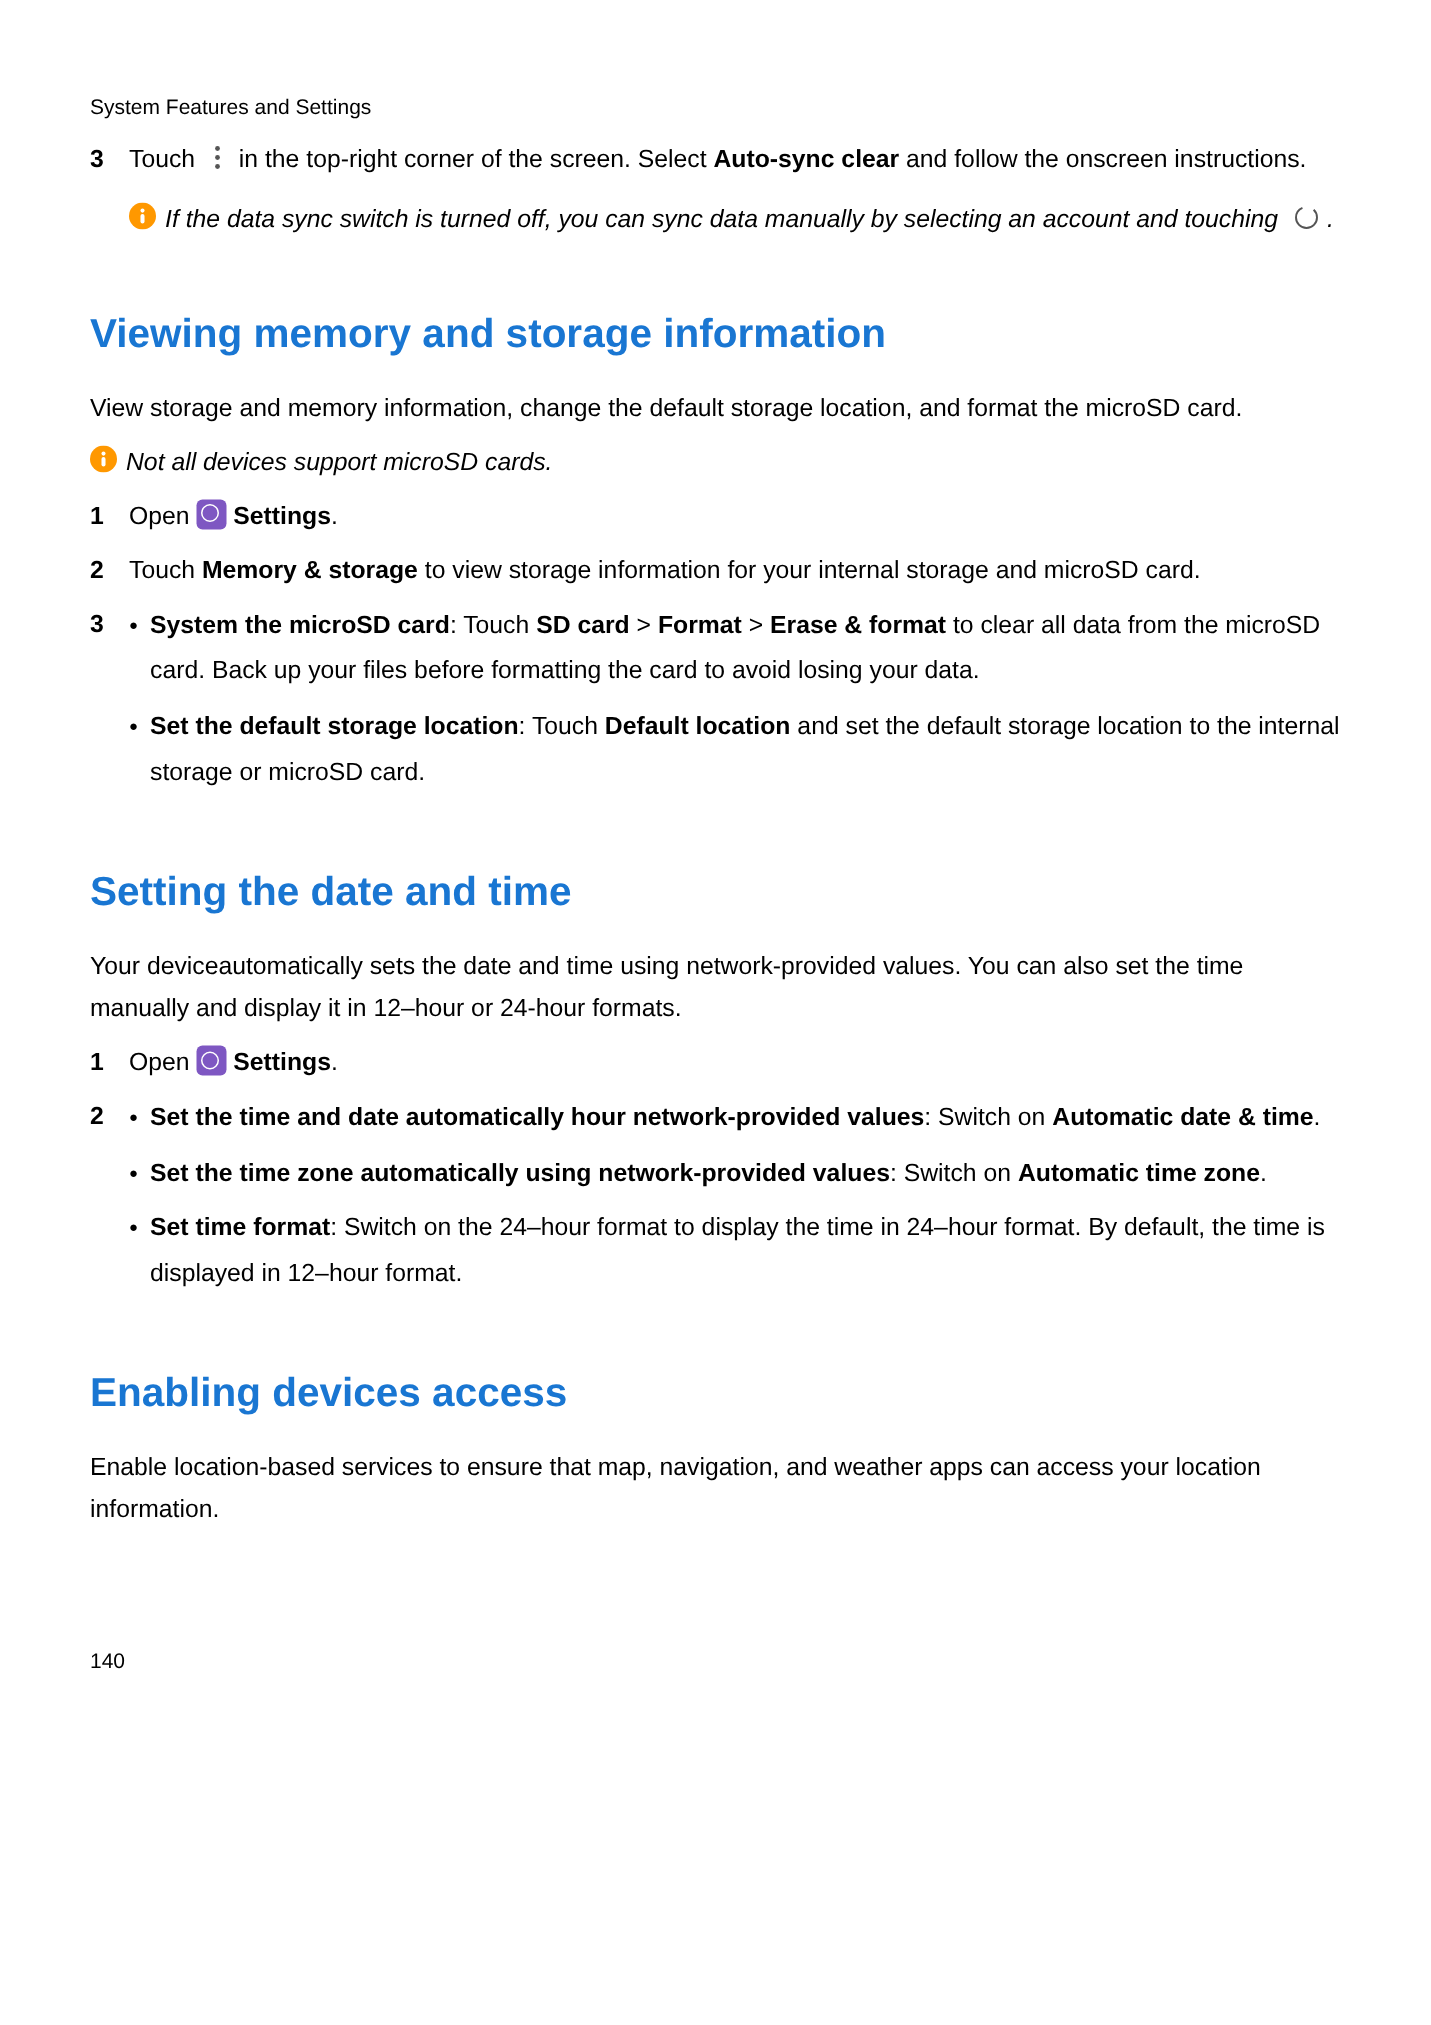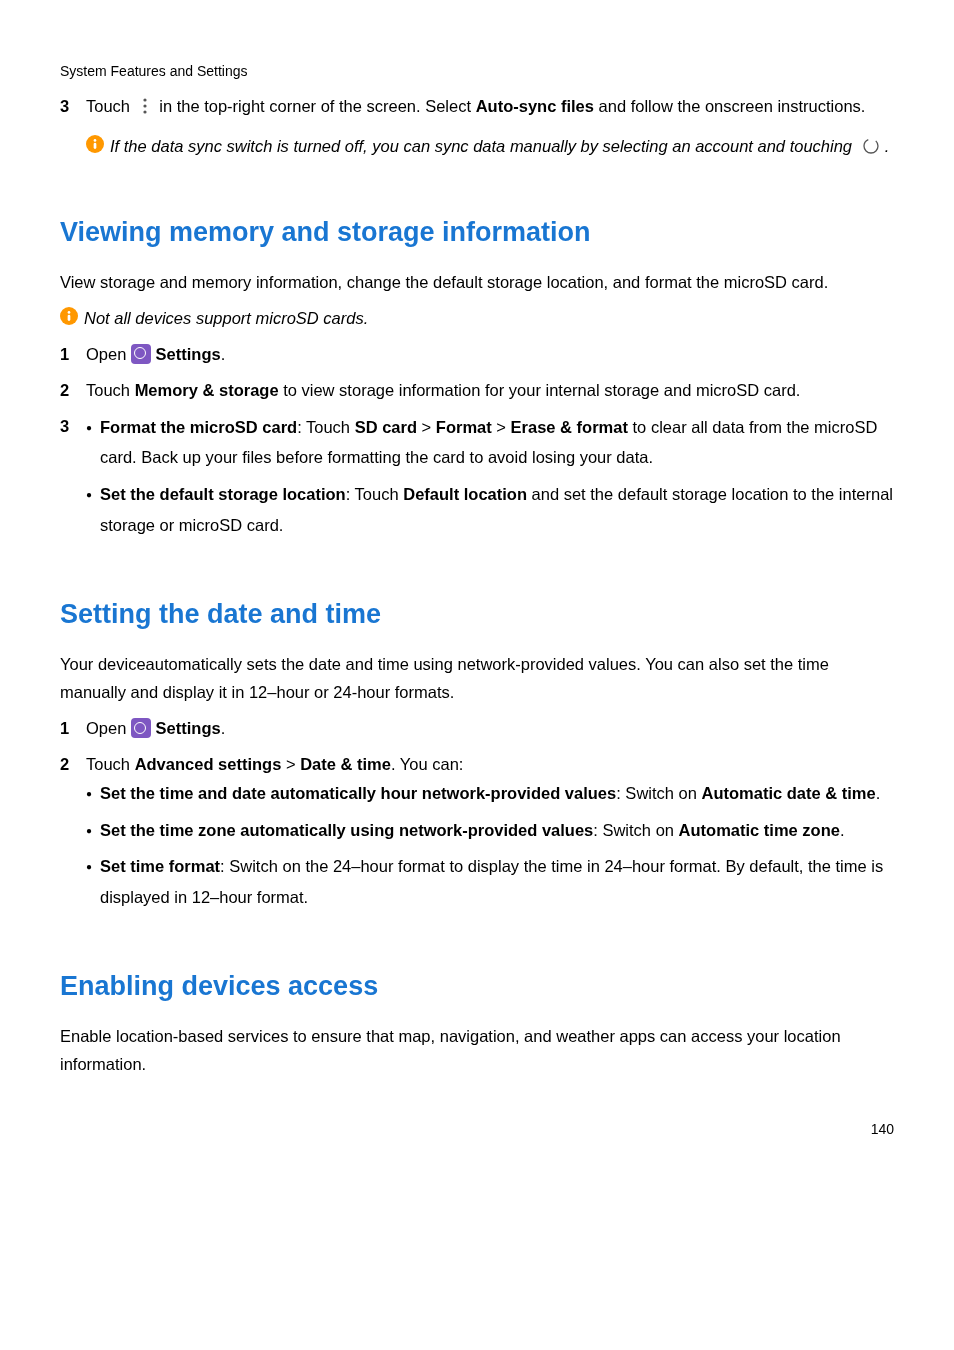--- a/index.html
+++ b/index.html
@@ -14,21 +14,21 @@
     }
     .header-text {
       text-align: left;
       font-size: 14px;
       margin-bottom: 8px;
     }
     h2 {
       color: #1976D2;
       font-size: 27px;
       font-weight: bold;
-      margin-top: 46px;
+      margin-top: 36px;
       margin-bottom: 12px;
     }
     p {
       margin: 8px 0;
     }
     .numbered-item {
       display: flex;
       margin-bottom: 8px;
     }
     .numbered-item .num {
@@ -94,44 +94,43 @@
       display: inline-block;
       vertical-align: -4px;
       margin: 0 6px;
     }
     .refresh-icon {
       display: inline-block;
       vertical-align: -4px;
       margin: 0 4px;
     }
     .page-number {
-      text-align: right;
       font-size: 14px;
-      margin-top: 40px;
+      margin-top: 76px;
     }
     b { font-weight: bold; }
   </style>
 </head>
 <body>
 
 <div class="header-text">System Features and Settings</div>
 
 <div class="numbered-item">
   <div class="num">3</div>
   <div class="content">
     <span>Touch</span>
     <span class="more-icon">
       <svg width="8" height="20" viewBox="0 0 8 20">
           <circle cx="4" cy="4" r="1.6" fill="#555"></circle>
           <circle cx="4" cy="10" r="1.6" fill="#555"></circle>
           <circle cx="4" cy="16" r="1.6" fill="#555"></circle>
         </svg>
     </span>
     <span>in the top-right corner of the screen. Select</span>
-    <b>Auto-sync files</b>
+    <b>Auto-sync clear</b>
     <span>and follow the onscreen instructions.</span>
   </div>
 </div>
 
 <div class="info-note">
   <svg class="info-icon" viewBox="0 0 20 20">
       <circle cx="10" cy="10" r="10" fill="#FF9800"></circle>
       <circle cx="10" cy="6" r="1.5" fill="#fff"></circle>
       <rect x="8.5" y="8.5" width="3" height="7" rx="1.5" fill="#fff"></rect>
     </svg>
@@ -175,21 +174,21 @@
     <span>to view storage information for your internal storage and microSD card.</span>
   </div>
 </div>
 
 <div class="numbered-item">
   <div class="num">3</div>
   <div class="content">
     <div class="bullet-item">
       <div class="dot">●</div>
       <div class="content">
-        <b>Format the microSD card</b><span>: Touch</span>
+        <b>System the microSD card</b><span>: Touch</span>
         <b>SD card</b> &gt;
         <b>Format</b> &gt;
         <b>Erase &amp; format</b>
         <span>to clear all data from the microSD card. Back up your files before formatting the card to avoid losing your data.</span>
       </div>
     </div>
     <div class="bullet-item">
       <div class="dot">●</div>
       <div class="content">
         <b>Set the default storage location</b><span>: Touch</span>
@@ -209,25 +208,20 @@
   <div class="content">
     <span>Open</span>
     <span class="settings-icon"></span>
     <b>Settings</b>.
   </div>
 </div>
 
 <div class="numbered-item">
   <div class="num">2</div>
   <div class="content">
-    <div>
-      <span>Touch</span>
-      <b>Advanced settings</b> &gt;
-      <b>Date &amp; time</b><span>. You can:</span>
-    </div>
     <div class="bullet-item">
       <div class="dot">●</div>
       <div class="content">
         <b>Set the time and date automatically hour network-provided values</b><span>: Switch on</span>
         <b>Automatic date &amp; time</b>.
       </div>
     </div>
     <div class="bullet-item">
       <div class="dot">●</div>
       <div class="content">

